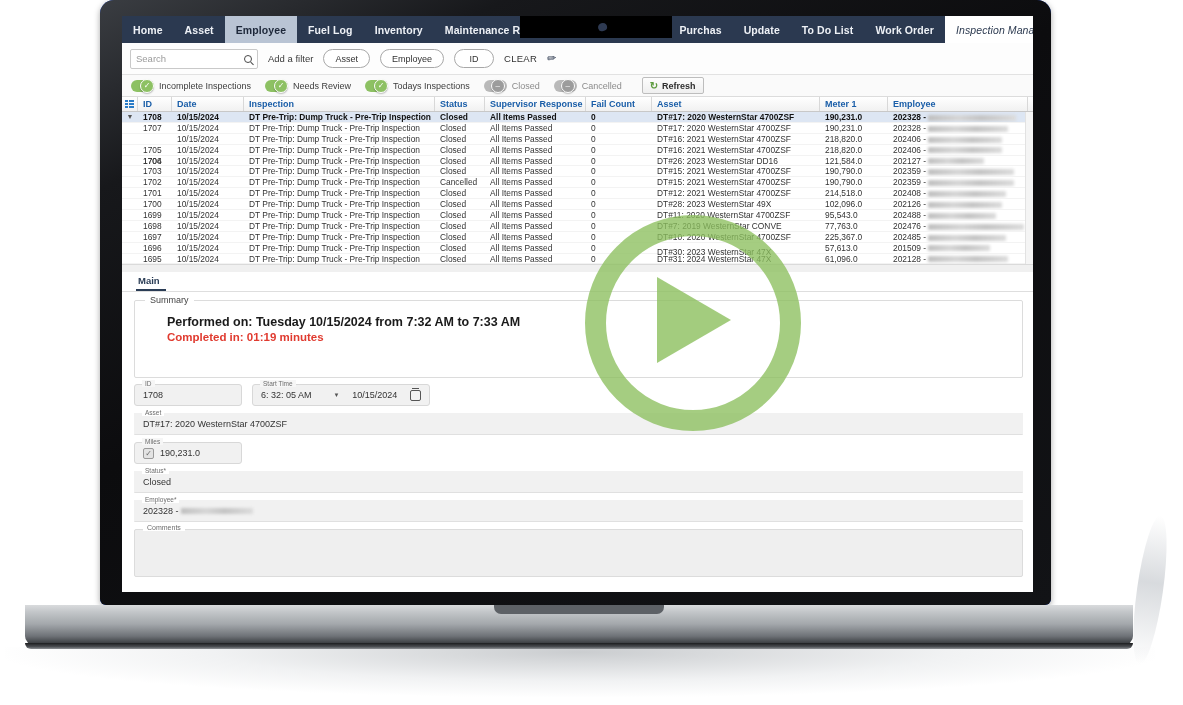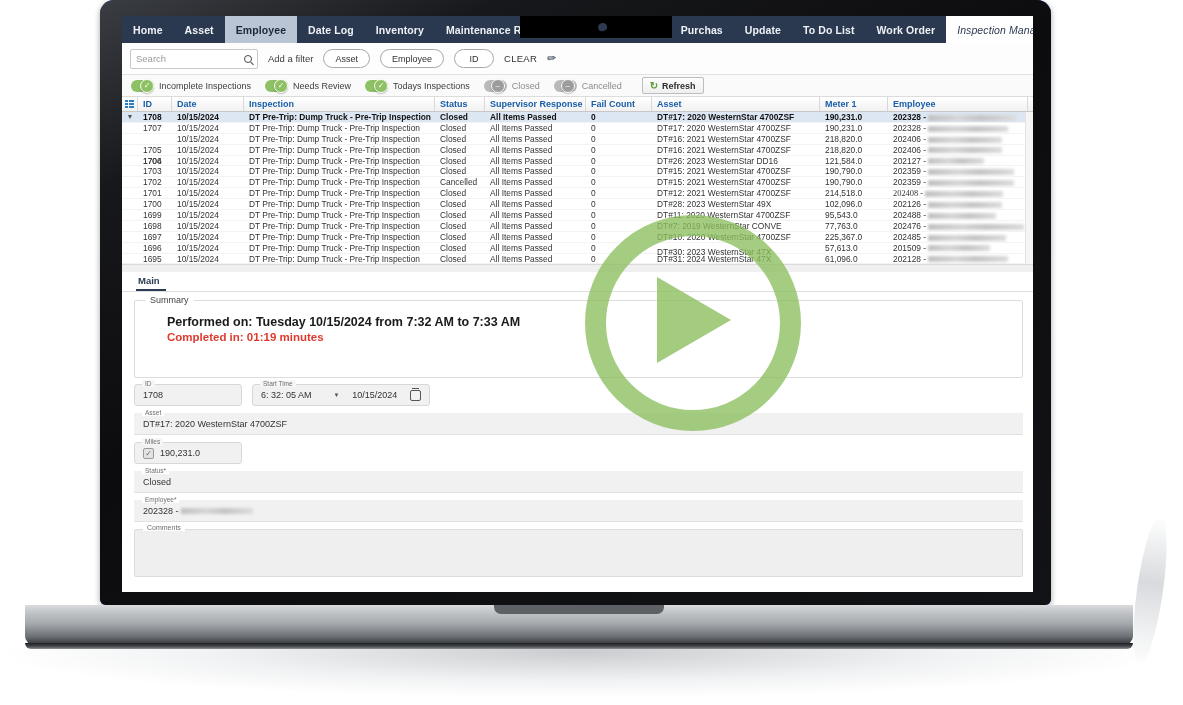--- a/index.html
+++ b/index.html
@@ -260,21 +260,21 @@
   <div class="side-glow"></div>
 
   <div class="laptop-lid">
     <div class="lid-inner">
       <div class="screen">
 
         <div class="navbar">
           <div class="nav-item">Home</div>
           <div class="nav-item">Asset</div>
           <div class="nav-item active">Employee</div>
-          <div class="nav-item">Date Log</div>
+          <div class="nav-item">Fuel Log</div>
           <div class="nav-item">Inventory</div>
           <div class="nav-item">Maintenance Request</div>
           <div class="nav-item">Mission Control</div>
           <div class="nav-item">Purchas</div>
           <div class="nav-item">Update</div>
           <div class="nav-item">To Do List</div>
           <div class="nav-item">Work Order</div>
           <div class="nav-item current-tab">
             <span>Inspection Management</span>
 
@@ -445,21 +445,21 @@
               <div class="row">
                 <div class="c cx"></div>
                 <div class="c" style="width: 34px;">1701</div>
                 <div class="c" style="width: 72px;">10/15/2024</div>
                 <div class="c" style="width: 191px;">DT Pre-Trip: Dump Truck - Pre-Trip Inspection</div>
                 <div class="c" style="width: 50px;">Closed</div>
                 <div class="c" style="width: 101px;">All Items Passed</div>
                 <div class="c" style="width: 66px;">0</div>
                 <div class="c" style="width: 168px;">DT#12: 2021 WesternStar 4700ZSF</div>
                 <div class="c" style="width: 68px;">214,518.0</div>
-                <div class="c" style="width: 140px; font-family: Liberation Serif, serif;">202408 -<span class="blurname" style="width: 78px;"></span></div>
+                <div class="c" style="width: 140px;">202408 -<span class="blurname" style="width: 78px;"></span></div>
               </div>
               <div class="row">
                 <div class="c cx"></div>
                 <div class="c" style="width: 34px;">1700</div>
                 <div class="c" style="width: 72px;">10/15/2024</div>
                 <div class="c" style="width: 191px;">DT Pre-Trip: Dump Truck - Pre-Trip Inspection</div>
                 <div class="c" style="width: 50px;">Closed</div>
                 <div class="c" style="width: 101px;">All Items Passed</div>
                 <div class="c" style="width: 66px;">0</div>
                 <div class="c" style="width: 168px;">DT#28: 2023 WesternStar 49X</div>

